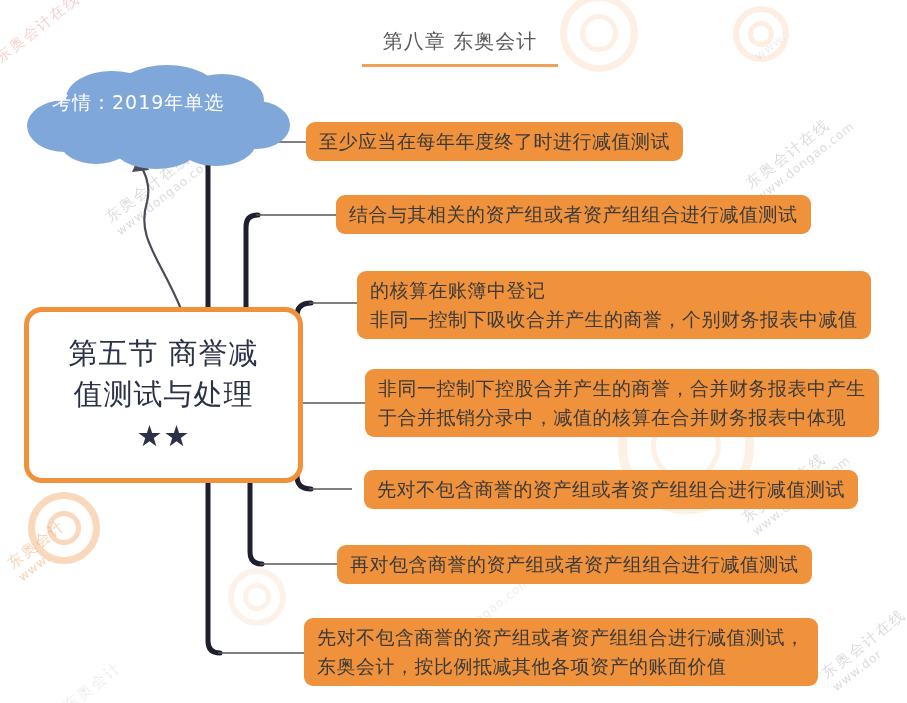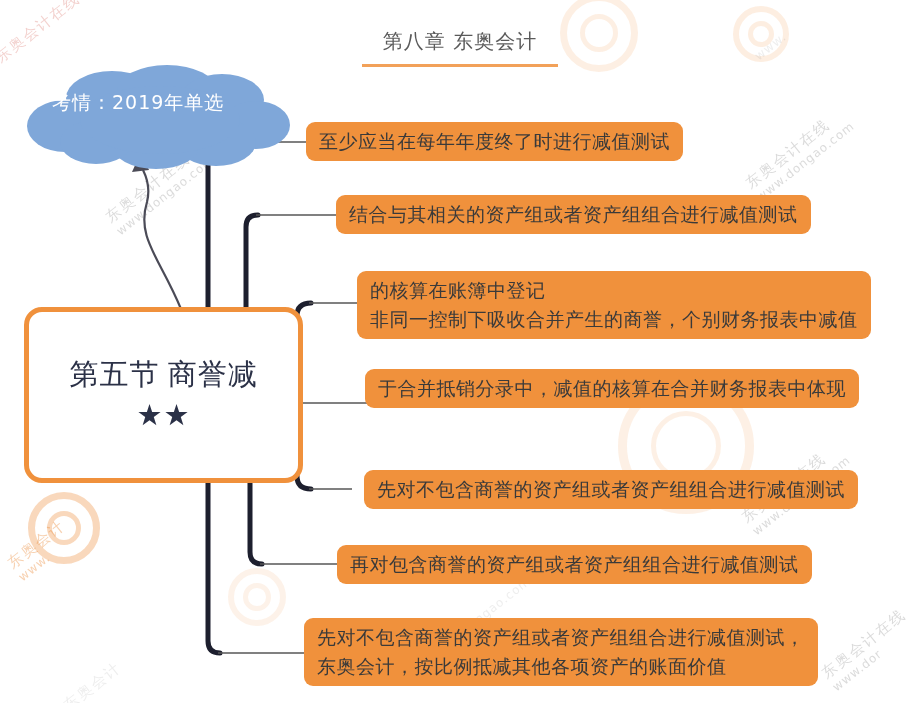--- a/index.html
+++ b/index.html
@@ -19,21 +19,21 @@
   .cloud{position:absolute;left:20px;top:62px;width:275px;height:110px;}
   .cloud-label{
     position:absolute;left:52px;top:90px;width:210px;text-align:left;
     color:#ffffff;font-size:19px;letter-spacing:1px;
   }
   
   .root-node{
     position:absolute;left:24px;top:307px;width:279px;height:176px;box-sizing:border-box;
     background:#ffffff;border:5px solid #F0913C;border-radius:18px;
     display:flex;flex-direction:column;justify-content:center;align-items:center;
-    font-size:29px;line-height:1.42;letter-spacing:1px;color:#2b3147;font-weight:500;font-family:Liberation Serif, serif;
+    font-size:29px;line-height:1.42;letter-spacing:1px;color:#2b3147;font-weight:500;
   }
   .root-node .ln{display:block;white-space:nowrap;}
   
   .branch{
     position:absolute;background:#F0913C;border-radius:9px;
     color:#3a3a3a;font-size:19px;line-height:29px;letter-spacing:0.5px;
     padding:5px 13px;
   }
   .branch .ln{display:block;white-space:nowrap;}
   .b1{left:306px;top:122px;}
@@ -149,34 +149,36 @@
       <ellipse cx="76" cy="80" rx="36" ry="22"></ellipse>
       <ellipse cx="140" cy="58" rx="80" ry="34"></ellipse>
     </g>
   </svg>
   <div class="cloud-label">考情：2019年单选</div>
 
   <div class="chapter-title">第八章 东奥会计</div>
 
   <div class="root-node">
     <span class="ln">第五节 商誉减</span>
+    <span class="ln">值测试与处理</span>
     <span class="ln">★★</span>
   </div>
 
   <div class="branch b1">
     <span class="ln">至少应当在每年年度终了时进行减值测试</span>
   </div>
   <div class="branch b2">
     <span class="ln">结合与其相关的资产组或者资产组组合进行减值测试</span>
   </div>
   <div class="branch b3">
     <span class="ln">的核算在账簿中登记</span>
     <span class="ln">非同一控制下吸收合并产生的商誉，个别财务报表中减值</span>
   </div>
   <div class="branch b4">
+    <span class="ln">非同一控制下控股合并产生的商誉，合并财务报表中产生</span>
     <span class="ln">于合并抵销分录中，减值的核算在合并财务报表中体现</span>
   </div>
   <div class="branch b5">
     <span class="ln">先对不包含商誉的资产组或者资产组组合进行减值测试</span>
   </div>
   <div class="branch b6">
     <span class="ln">再对包含商誉的资产组或者资产组组合进行减值测试</span>
   </div>
   <div class="branch b7">
     <span class="ln">先对不包含商誉的资产组或者资产组组合进行减值测试，</span>

